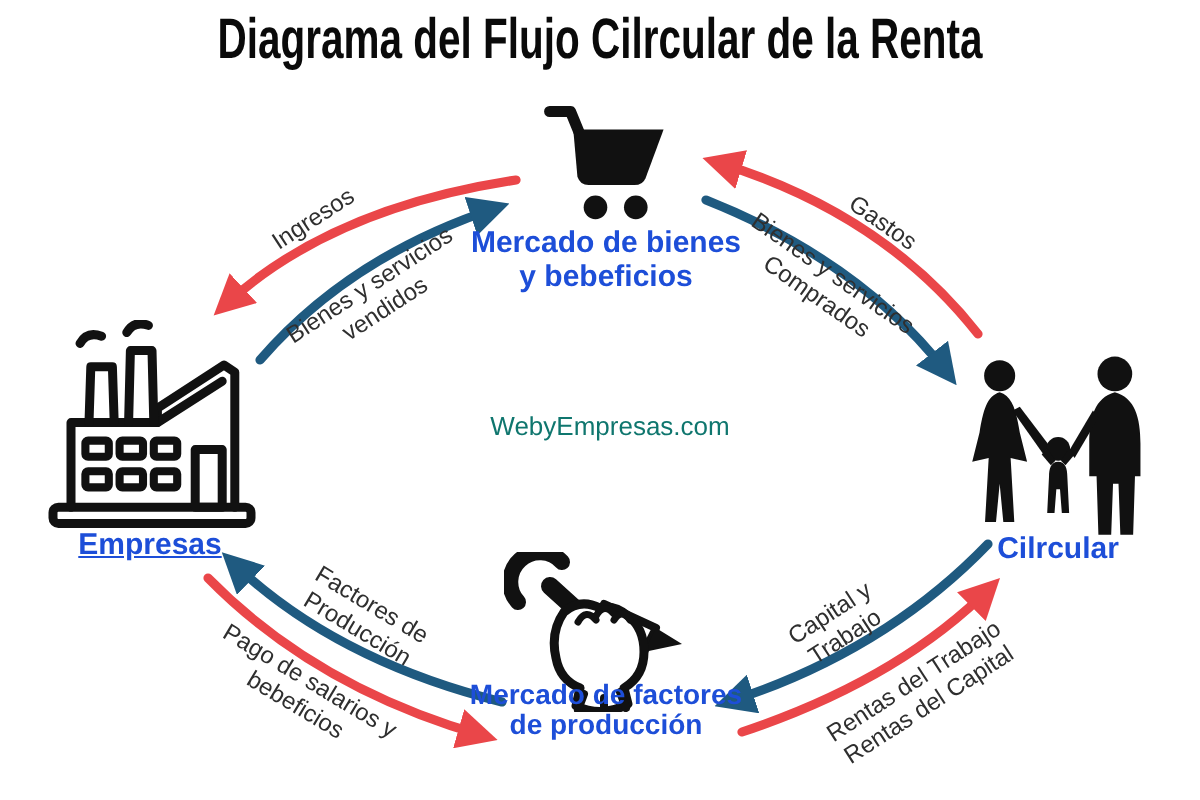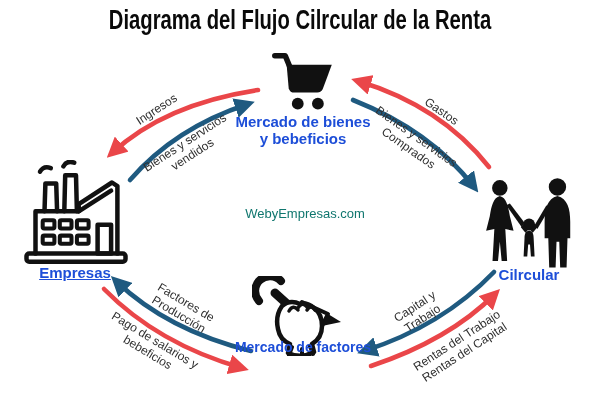--- a/index.html
+++ b/index.html
@@ -118,20 +118,21 @@
   </div>
 
   <div class="nlabel" style="left:213px;top:114px;width:180px;">
     <div>Mercado de bienes</div>
     <div>y bebeficios</div>
   </div>
   <div class="nlabel" style="left:22px;top:265px;width:106px;text-decoration:underline;">Empresas</div>
   <div class="nlabel" style="left:478px;top:267px;width:102px;">Cilrcular</div>
   <div class="nlabel" style="left:208px;top:340px;width:190px;font-size:14px;">
     <div>Mercado de factores</div>
+    <div>de producción</div>
   </div>
 
   <div class="flabel" style="left:157px;top:110px;--rot:-33deg;">
     <div>Ingresos</div>
     <div></div>
   </div>
   <div class="flabel" style="left:189px;top:149px;--rot:-33deg;">
     <div>Bienes y servicios</div>
     <div>vendidos</div>
   </div>

